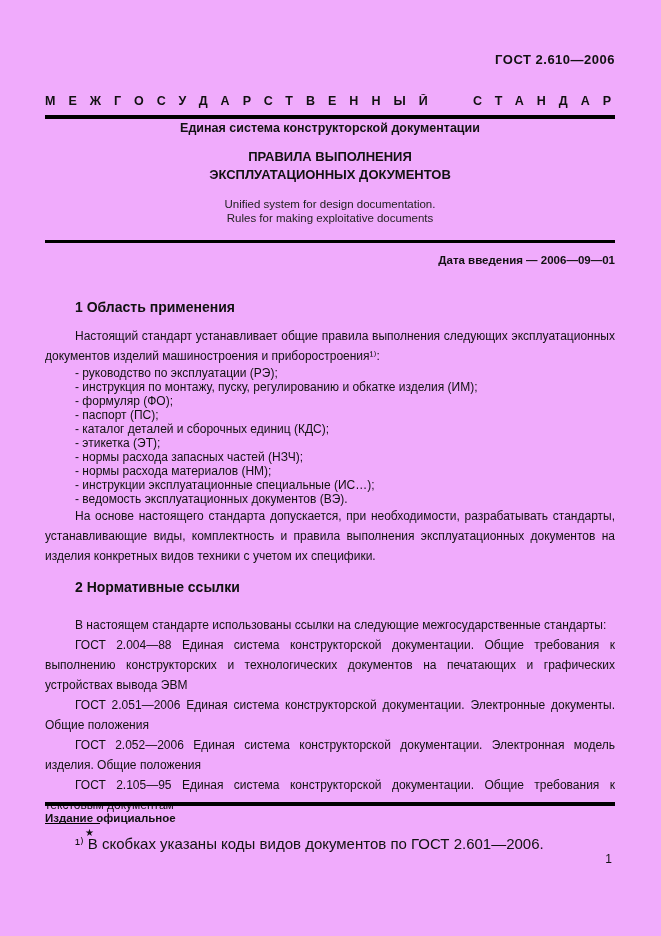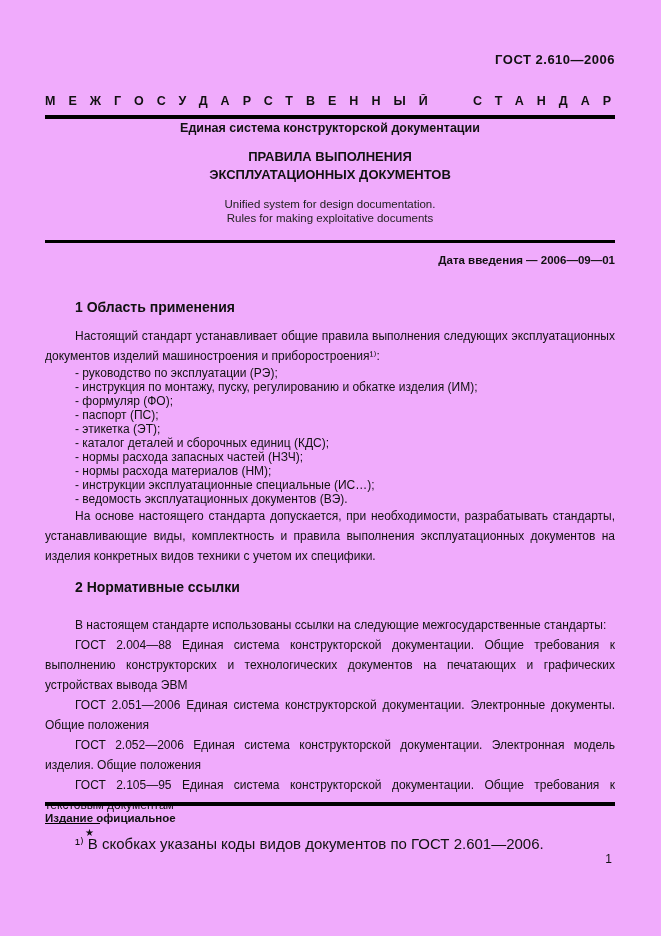--- a/index.html
+++ b/index.html
@@ -151,22 +151,22 @@
 
   <div class="section-heading h1-spacing">1  Область применения</div>
 
   <p class="para">Настоящий стандарт устанавливает общие правила выполнения следующих эксплуатационных документов изделий машиностроения и приборостроения¹⁾:</p>
 
   <div>
     <div class="list-item">-  руководство по эксплуатации (РЭ);</div>
     <div class="list-item">-  инструкция по монтажу, пуску, регулированию и обкатке изделия (ИМ);</div>
     <div class="list-item">-  формуляр (ФО);</div>
     <div class="list-item">-  паспорт (ПС);</div>
+    <div class="list-item">-  каталог деталей и сборочных единиц (КДС);</div>
     <div class="list-item">-  этикетка (ЭТ);</div>
-    <div class="list-item">-  каталог деталей и сборочных единиц (КДС);</div>
     <div class="list-item">-  нормы расхода запасных частей (НЗЧ);</div>
     <div class="list-item">-  нормы расхода материалов (НМ);</div>
     <div class="list-item">-  инструкции эксплуатационные специальные (ИС…);</div>
     <div class="list-item">-  ведомость эксплуатационных документов (ВЭ).</div>
   </div>
 
   <p class="para">На основе настоящего стандарта допускается, при необходимости, разрабатывать стандарты, устанавливающие виды, комплектность и правила выполнения эксплуатационных документов на изделия конкретных видов техники с учетом их специфики.</p>
 
   <div class="section-heading h2-spacing">2  Нормативные ссылки</div>
 

